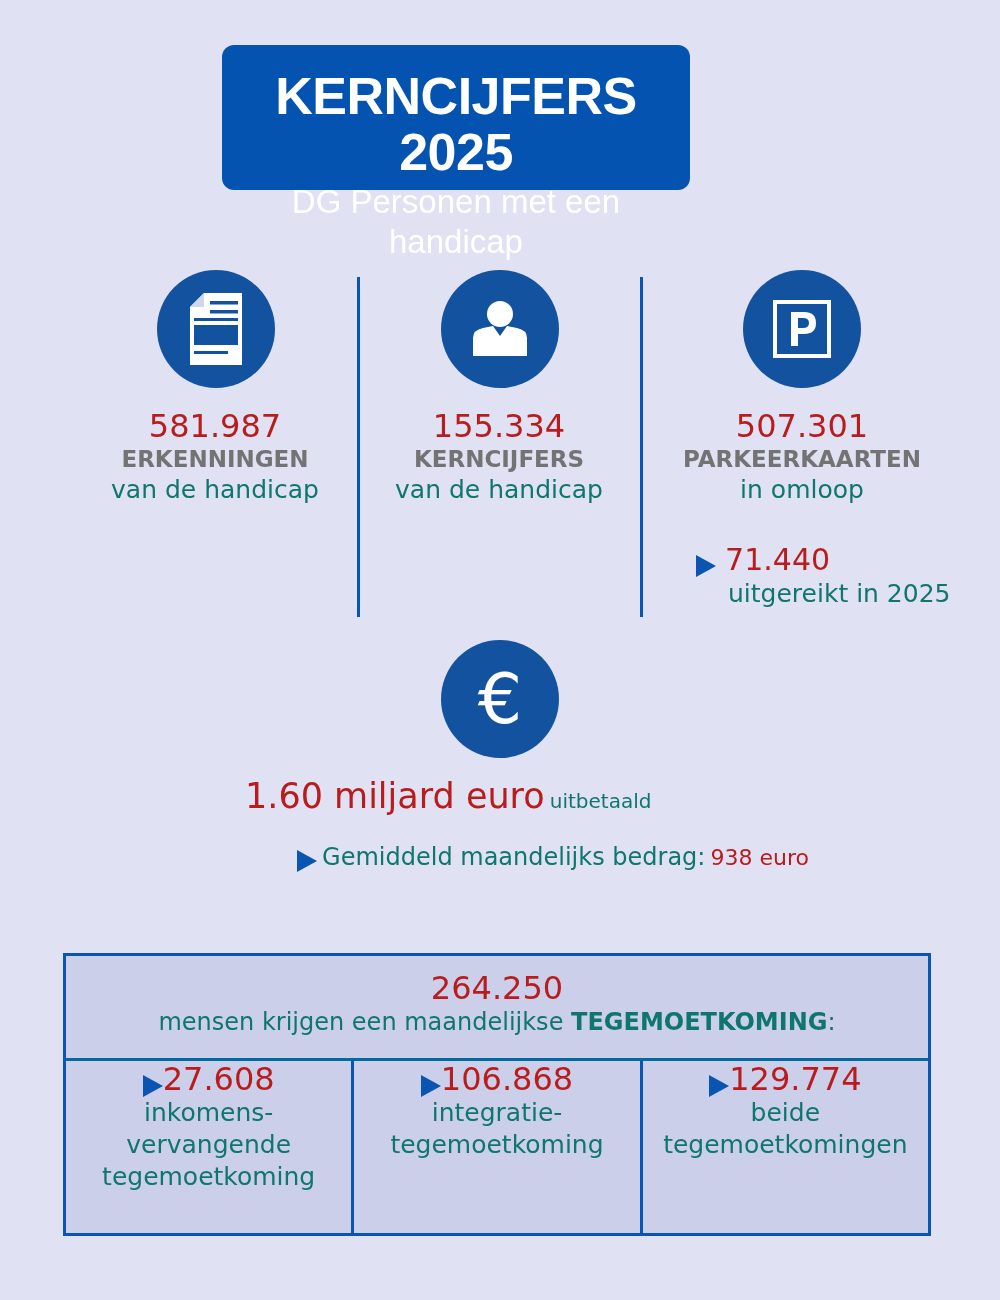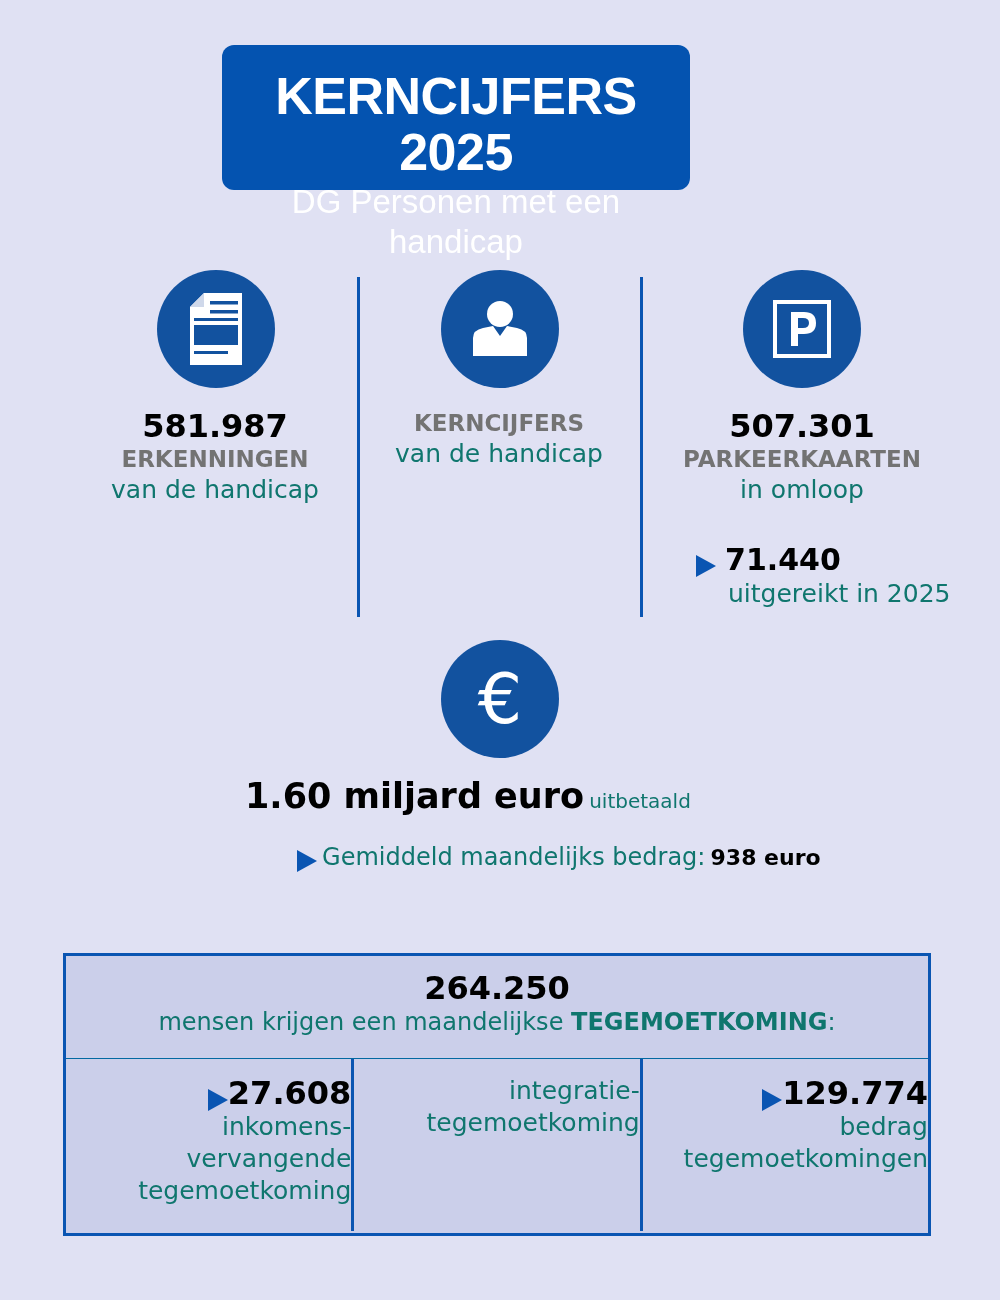--- a/index.html
+++ b/index.html
@@ -13,31 +13,31 @@
     font-family:"Liberation Sans",sans-serif;
   }
   .header .t1 { font-weight:bold; font-size:52px; margin-top:23px; line-height:56px; letter-spacing:-0.5px; }
   .header .t2 { font-size:33px; line-height:40px; margin-top:2px; }
   .vline { position:absolute; width:3px; background:#0a55b2; }
   .circle {
     position:absolute; width:118px; height:118px; border-radius:50%; background:#12529f;
     display:flex; align-items:center; justify-content:center;
   }
   .col { position:absolute; text-align:center; }
-  .num { font-weight:bold; font-size:32px; color:#000000; line-height:36px; }
+  .num { font-weight:normal; font-size:32px; color:#b91c1c; line-height:36px; }
   .caps { font-weight:bold; font-size:23px; color:#737373; line-height:30px; }
   .sub { font-size:25px; line-height:32px; color:#0f766e; }
   .tri { display:inline-block; width:0; height:0; border-top:11px solid transparent; border-bottom:11px solid transparent; border-left:20px solid #0a55b2; vertical-align:middle; }
   .table {
     position:absolute; left:63px; top:953px; width:862px; height:277px;
     border:3px solid #0a55b2; background:#cbcfea;
   }
-  .trow-top { height:102px; border-bottom:1px solid #0369a1; text-align:center; }
+  .trow-top { height:102px; border-bottom:3px solid #0369a1; text-align:center; }
   .cells { display:flex; height:172px; }
-  .cell { flex:1; text-align:right; padding-top:16px; }
+  .cell { flex:1; text-align:center; }
   .cell + .cell { border-left:3px solid #0a55b2; }
 </style>
 </head>
 <body>
 
 <div class="header">
   <div class="t1">KERNCIJFERS 2025</div>
   <div class="t2">DG Personen met een handicap</div>
 </div>
 
@@ -61,20 +61,21 @@
   <div class="sub">van de handicap</div>
 </div>
 
 <div class="circle" style="left:441px; top:270px;">
   <svg width="70" height="70" viewBox="0 0 70 70">
     <circle cx="35" cy="20" r="13" fill="#fff"></circle>
     <path d="M8 62 V44 Q8 36 18 34 L28 32 L35 42 L42 32 L52 34 Q62 36 62 44 V62 Z" fill="#fff"></path>
   </svg>
 </div>
 <div class="col" style="left:358px; width:282px; top:408px;">
+  <div class="num">155.334</div>
   <div class="caps">KERNCIJFERS</div>
   <div class="sub">van de handicap</div>
 </div>
 
 <div class="circle" style="left:743px; top:270px;">
   <svg width="60" height="60" viewBox="0 0 60 60">
     <rect x="3" y="3" width="54" height="54" fill="none" stroke="#fff" stroke-width="4"></rect>
     <path d="M19 47 V13 H32 Q44 13 44 24 Q44 35 32 35 H26 V47 Z M26 19 V29 H31 Q37 29 37 24 Q37 19 31 19 Z" fill="#fff"></path>
   </svg>
 </div>
@@ -113,22 +114,23 @@
     </div>
   </div>
   <div class="cells">
     <div class="cell">
       <div style="white-space:nowrap;"><span class="tri"></span><span class="num">27.608</span></div>
       <div class="sub">inkomens-</div>
       <div class="sub">vervangende</div>
       <div class="sub">tegemoetkoming</div>
     </div>
     <div class="cell">
+      <div style="white-space:nowrap;"><span class="tri"></span><span class="num">106.868</span></div>
       <div class="sub">integratie-</div>
       <div class="sub">tegemoetkoming</div>
     </div>
     <div class="cell">
       <div style="white-space:nowrap;"><span class="tri"></span><span class="num">129.774</span></div>
-      <div class="sub">bedrag</div>
+      <div class="sub">beide</div>
       <div class="sub">tegemoetkomingen</div>
     </div>
   </div>
 </div>
 
 </body></html>

